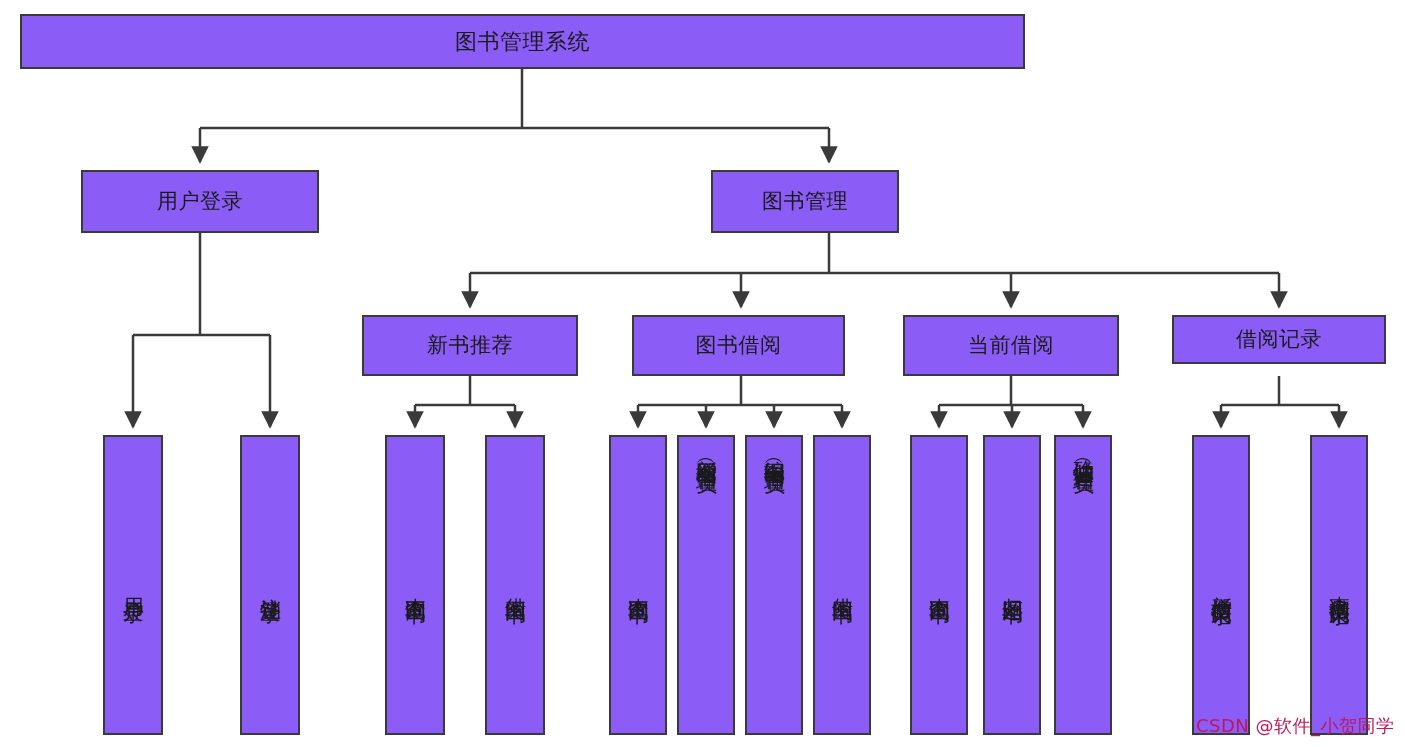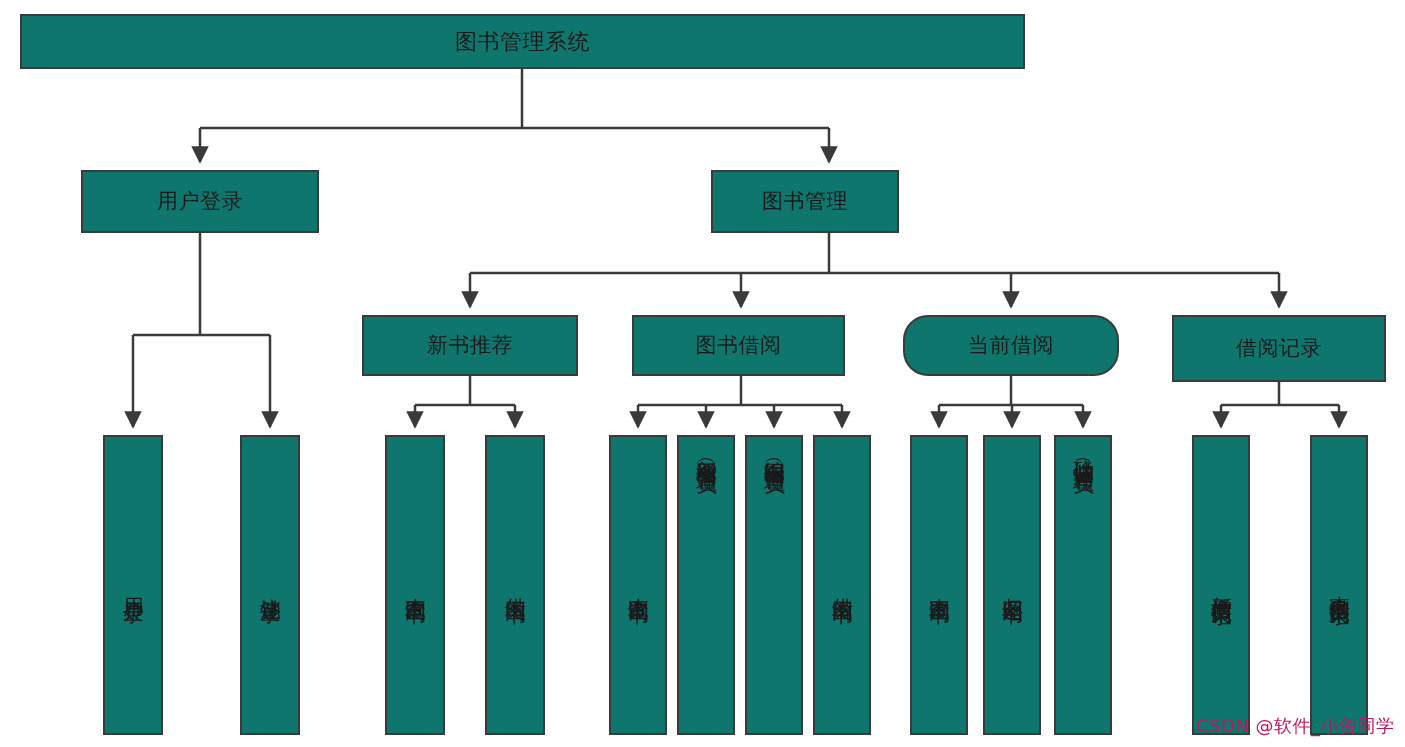--- a/index.html
+++ b/index.html
@@ -22,21 +22,21 @@
     position: absolute;
     left: 0;
     top: 0;
     width: 1405px;
     height: 747px;
     pointer-events: none;
   }
   .node {
     position: absolute;
     box-sizing: border-box;
-    background: #0f766e;
+    background: #8b5cf6;
     border: 2px solid #3a3a3a;
     display: flex;
     align-items: center;
     justify-content: center;
     color: #1a1a1a;
   }
   .node .label {
     display: block;
     text-align: center;
     line-height: 1.18;
@@ -139,24 +139,24 @@
   <div class="node horizontal" style="left:711px; top:170px; width:188px; height:63px;">
     <span class="label">图书管理</span>
   </div>
 
   <div class="node horizontal" style="left:362px; top:315px; width:216px; height:61px;">
     <span class="label">新书推荐</span>
   </div>
   <div class="node horizontal" style="left:632px; top:315px; width:213px; height:61px;">
     <span class="label">图书借阅</span>
   </div>
-  <div class="node horizontal" style="left:903px; top:315px; width:216px; height:61px;border-radius:25px;">
+  <div class="node horizontal" style="left:903px; top:315px; width:216px; height:61px;">
     <span class="label">当前借阅</span>
   </div>
-  <div class="node horizontal" style="left:1172px; top:315px; width:214px; height:67px;">
+  <div class="node horizontal" style="left:1172px; top:315px; width:214px; height:49px;">
     <span class="label">借阅记录</span>
   </div>
 
   <div class="node vertical centered" style="left:103px; top:435px; width:60px; height:300px;">
     <span class="label">用户登录</span>
   </div>
   <div class="node vertical centered" style="left:240px; top:435px; width:60px; height:300px;">
     <span class="label">注销登录</span>
   </div>
 

